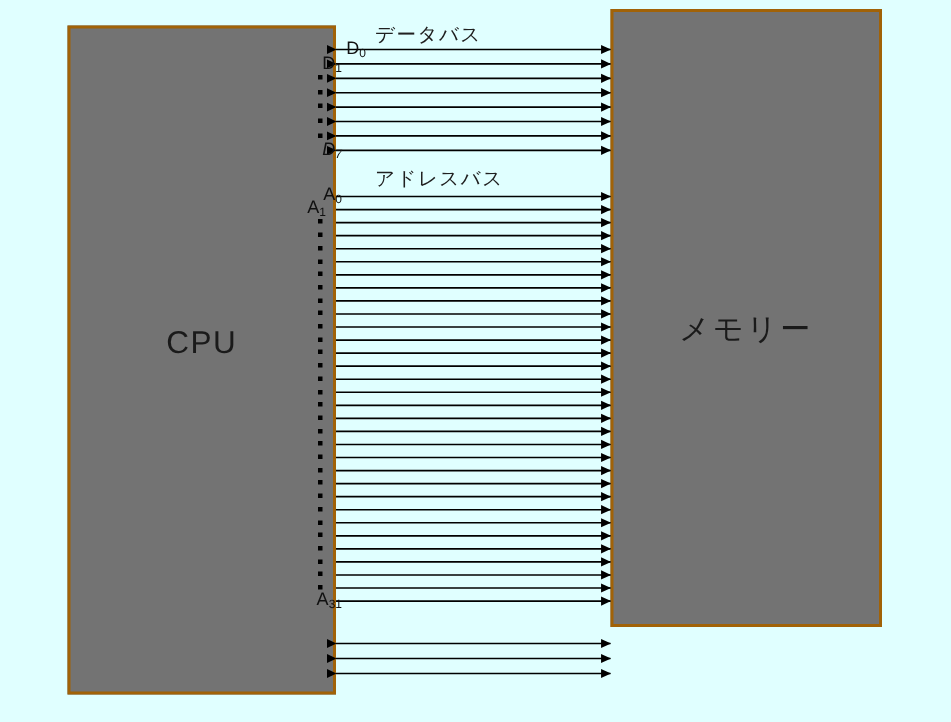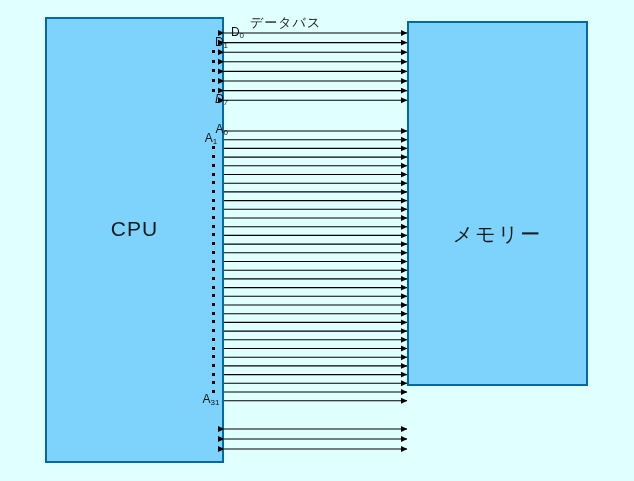--- a/index.html
+++ b/index.html
@@ -15,35 +15,35 @@
     position: relative;
   }
   #canvas {
     position: absolute;
     left: 0; top: 0;
     width: 634px;
     height: 481px;
   }
   .box {
     position: absolute;
-    background: #7dd3fc;
-    border: 2px solid #0369a1;
+    background: #737373;
+    border: 2px solid #a16207;
     box-sizing: border-box;
   }
   #cpu-box {
     left: 45px;
     top: 17px;
     width: 179px;
     height: 446px;
   }
   #memory-box {
     left: 407px;
-    top: 21px;
+    top: 6px;
     width: 181px;
-    height: 365px;
+    height: 412px;
   }
   .box-label {
     position: absolute;
     left: 0;
     width: 100%;
     text-align: center;
     font-size: 21px;
     color: #1a1a1a;
     letter-spacing: 1px;
   }
@@ -146,20 +146,21 @@
         <line x1="224" y1="383.29999999999995" x2="407" y2="383.29999999999995" stroke="#000" stroke-width="1.1" marker-end="url(#arrow-right)"></line>
         <line x1="224" y1="392" x2="407" y2="392" stroke="#000" stroke-width="1.1" marker-end="url(#arrow-right)"></line>
         <line x1="224" y1="400.7" x2="407" y2="400.7" stroke="#000" stroke-width="1.1" marker-end="url(#arrow-right)"></line>
         <line x1="224" y1="429" x2="407" y2="429" stroke="#000" stroke-width="1.1" marker-end="url(#arrow-right)" marker-start="url(#arrow-left)"></line>
         <line x1="224" y1="439" x2="407" y2="439" stroke="#000" stroke-width="1.1" marker-end="url(#arrow-right)" marker-start="url(#arrow-left)"></line>
         <line x1="224" y1="449" x2="407" y2="449" stroke="#000" stroke-width="1.1" marker-end="url(#arrow-right)" marker-start="url(#arrow-left)"></line>
       </g>
   </svg>
 
   <div class="bus-title" id="data-bus-title">データバス</div>
+  <div class="bus-title" id="addr-bus-title">アドレスバス</div>
 
   <div id="pin-label-layer">
       <div class="pin-label" style="left: 210px; top: 25px;">D<sub>0</sub></div>
       <div class="pin-label" style="left: 194px; top: 34.6px;">D<sub>1</sub></div>
       <div class="dot-mark" style="left: 212px; top: 50.2px;"></div>
       <div class="dot-mark" style="left: 212px; top: 59.8px;"></div>
       <div class="dot-mark" style="left: 212px; top: 69.4px;"></div>
       <div class="dot-mark" style="left: 212px; top: 79px;"></div>
       <div class="dot-mark" style="left: 212px; top: 88.6px;"></div>
       <div class="pin-label" style="left: 194px; top: 92.2px; font-style: italic;">D<sub>7</sub></div>
@@ -187,16 +188,16 @@
       <div class="dot-mark" style="left: 212px; top: 311.7px;"></div>
       <div class="dot-mark" style="left: 212px; top: 320.4px;"></div>
       <div class="dot-mark" style="left: 212px; top: 329.1px;"></div>
       <div class="dot-mark" style="left: 212px; top: 337.8px;"></div>
       <div class="dot-mark" style="left: 212px; top: 346.5px;"></div>
       <div class="dot-mark" style="left: 212px; top: 355.2px;"></div>
       <div class="dot-mark" style="left: 212px; top: 363.9px;"></div>
       <div class="dot-mark" style="left: 212px; top: 372.6px;"></div>
       <div class="dot-mark" style="left: 212px; top: 381.3px;"></div>
       <div class="dot-mark" style="left: 212px; top: 390px;"></div>
-      <div class="pin-label" style="left: 194px; top: 391.7px; text-align: center;">A<sub>31</sub></div>
+      <div class="pin-label" style="left: 194px; top: 391.7px;">A<sub>31</sub></div>
     </div>
 
 </div>
 
 </body></html>

